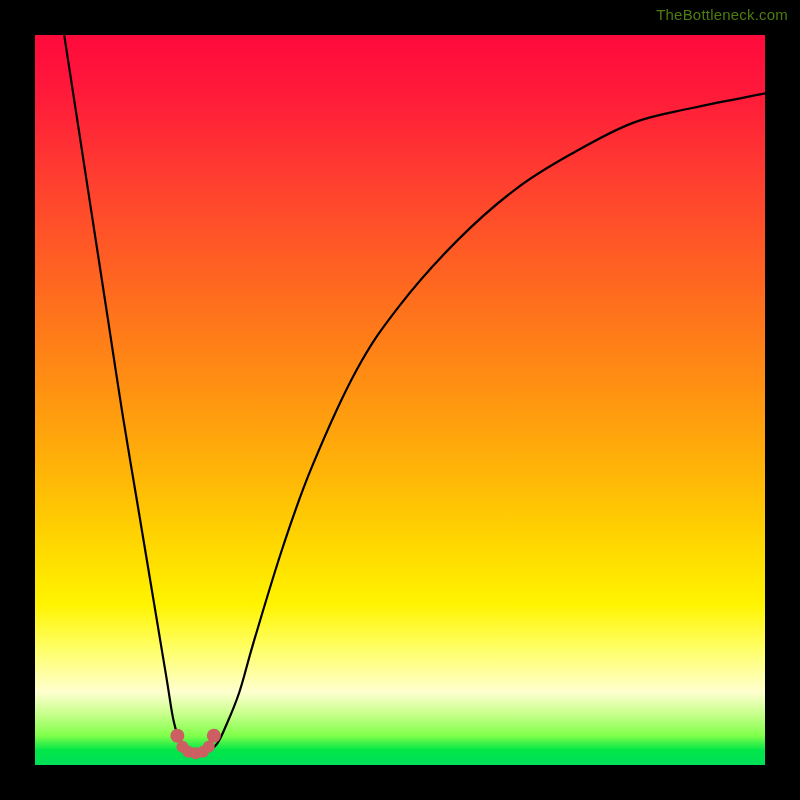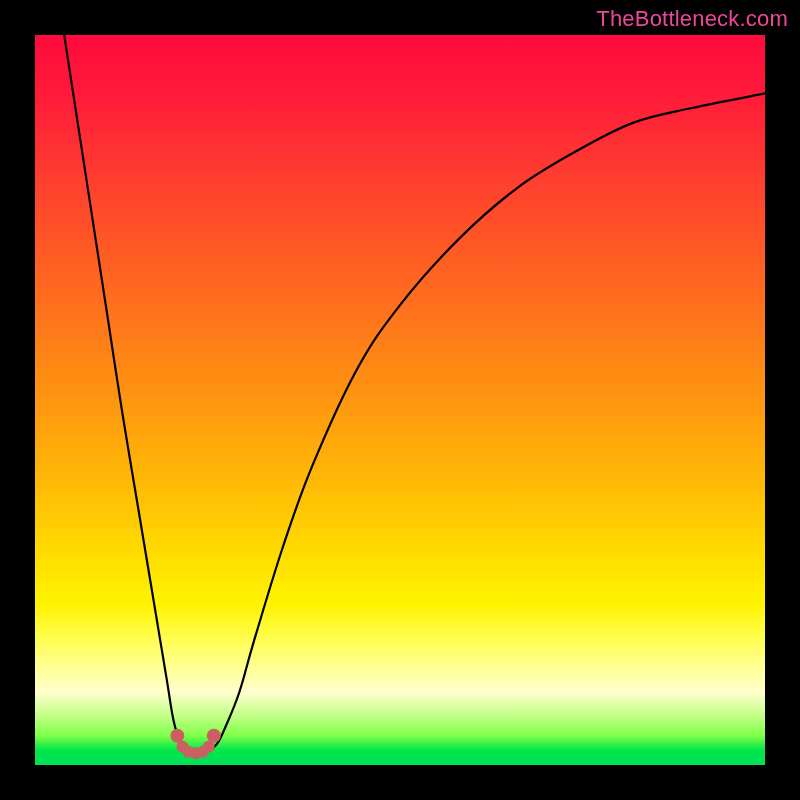--- a/index.html
+++ b/index.html
@@ -40,22 +40,22 @@
       #c8ff8c 93%,
       #7fff4a 96%,
       #00e648 98%,
       #00e05a 100%
     );
   }
   .watermark {
     position: absolute;
     top: 6px;
     right: 12px;
-    color: #ec4899;
-    font-size: 22px;
+    color: #4d7c0f;
+    font-size: 15px;
     font-weight: 500;
     letter-spacing: 0.2px;
     user-select: none;
   }
   svg.curves {
     position: absolute;
     left: 0;
     top: 0;
     width: 730px;
     height: 730px;

